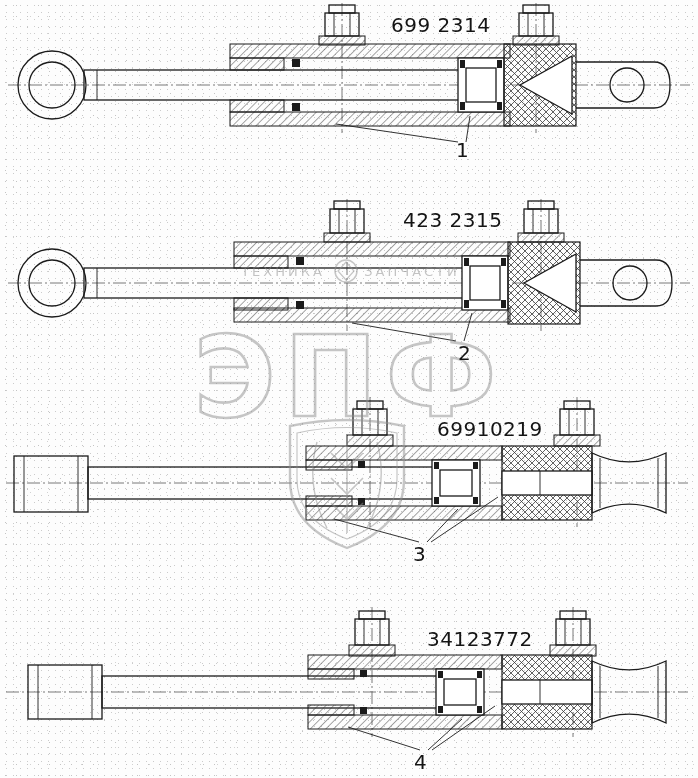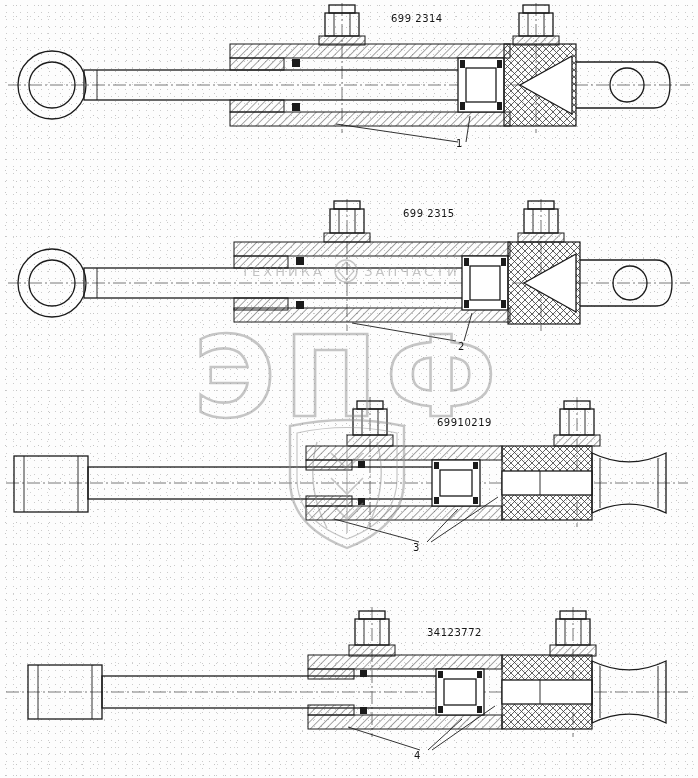--- a/index.html
+++ b/index.html
@@ -10,21 +10,21 @@
     background-image:
       radial-gradient(#c4c4c4 0.8px, transparent 0.9px),
       radial-gradient(#d2d2d2 0.7px, transparent 0.8px),
       radial-gradient(#cbcbcb 0.6px, transparent 0.7px);
     background-size: 11px 11px, 17px 17px, 7px 7px;
     background-position: 0 0, 5px 8px, 3px 2px;
   }
   svg{display:block}
   .dwg{position:absolute;left:0;z-index:2}
   .wm{position:absolute;left:0;top:228px;z-index:5;opacity:.5;pointer-events:none}
-  .label{position:absolute;z-index:10;font-size:10px;color:#141414;letter-spacing:.5px;white-space:nowrap}
+  .label{position:absolute;z-index:10;font-size:20px;color:#141414;letter-spacing:.5px;white-space:nowrap}
   .part  {fill:none;stroke:#1b1b1b;stroke-width:1.3}
   .partw {fill:#ffffff;stroke:#1b1b1b;stroke-width:1.3}
   .hatch {fill:url(#hatch);stroke:#1b1b1b;stroke-width:1}
   .xhatch{fill:url(#xhatch);stroke:#1b1b1b;stroke-width:1.2}
   .cl{stroke:#555;stroke-width:.8;stroke-dasharray:13 3 2 3;fill:none}
   .ln{stroke:#1b1b1b;stroke-width:.9}
   .leader{stroke:#1b1b1b;stroke-width:.9;fill:none}
   .seal{fill:#1b1b1b;stroke:none}
   .wm-stroke{fill:none;stroke:#8f8f8f}
   .wm-text-big{fill:none;stroke:#8f8f8f;stroke-width:2.6;font-weight:bold;
@@ -301,21 +301,21 @@
       <path class="wm-stroke" stroke-width="1.6" d="M331,250 L347,266 L363,250"></path>
       <path class="wm-stroke" stroke-width="1.6" d="M331,275 L347,291 L363,275"></path>
       <path class="wm-stroke" stroke-width="1.4" d="M317,214 Q305,258 327,300"></path>
       <path class="wm-stroke" stroke-width="1.4" d="M377,214 Q389,258 367,300"></path>
     </g>
   </svg>
 
   <div class="label" style="left:391px;top:13px">699 2314</div>
   <div class="label" style="left:456px;top:138px">1</div>
 
-  <div class="label" style="left:403px;top:208px">699 2315</div>
+  <div class="label" style="left:403px;top:208px">423 2315</div>
   <div class="label" style="left:458px;top:341px">2</div>
 
   <div class="label" style="left:437px;top:417px">69910219</div>
   <div class="label" style="left:413px;top:542px">3</div>
 
   <div class="label" style="left:427px;top:627px">34123772</div>
   <div class="label" style="left:414px;top:750px">4</div>
 
 </div>
 

